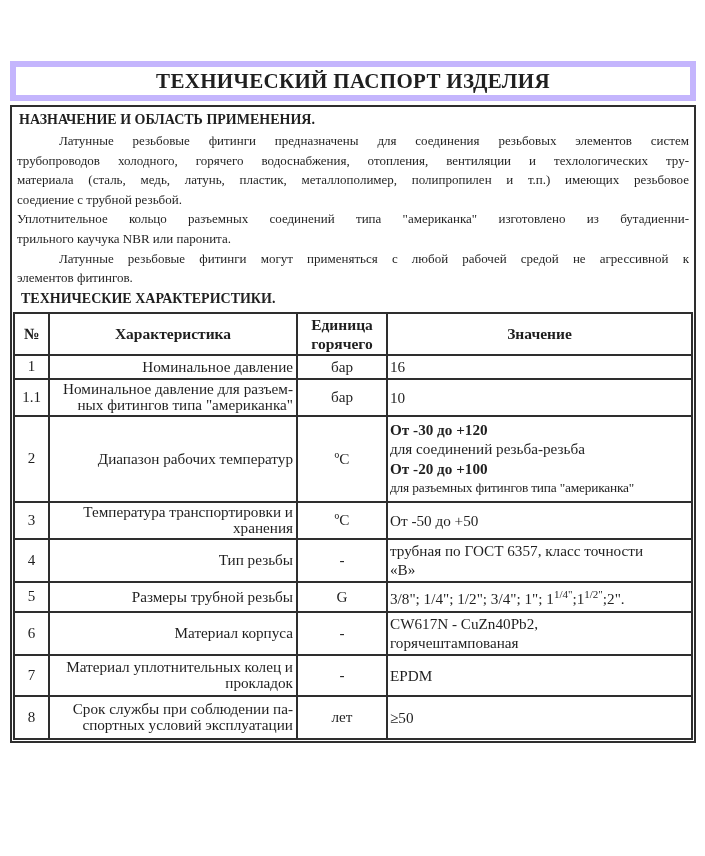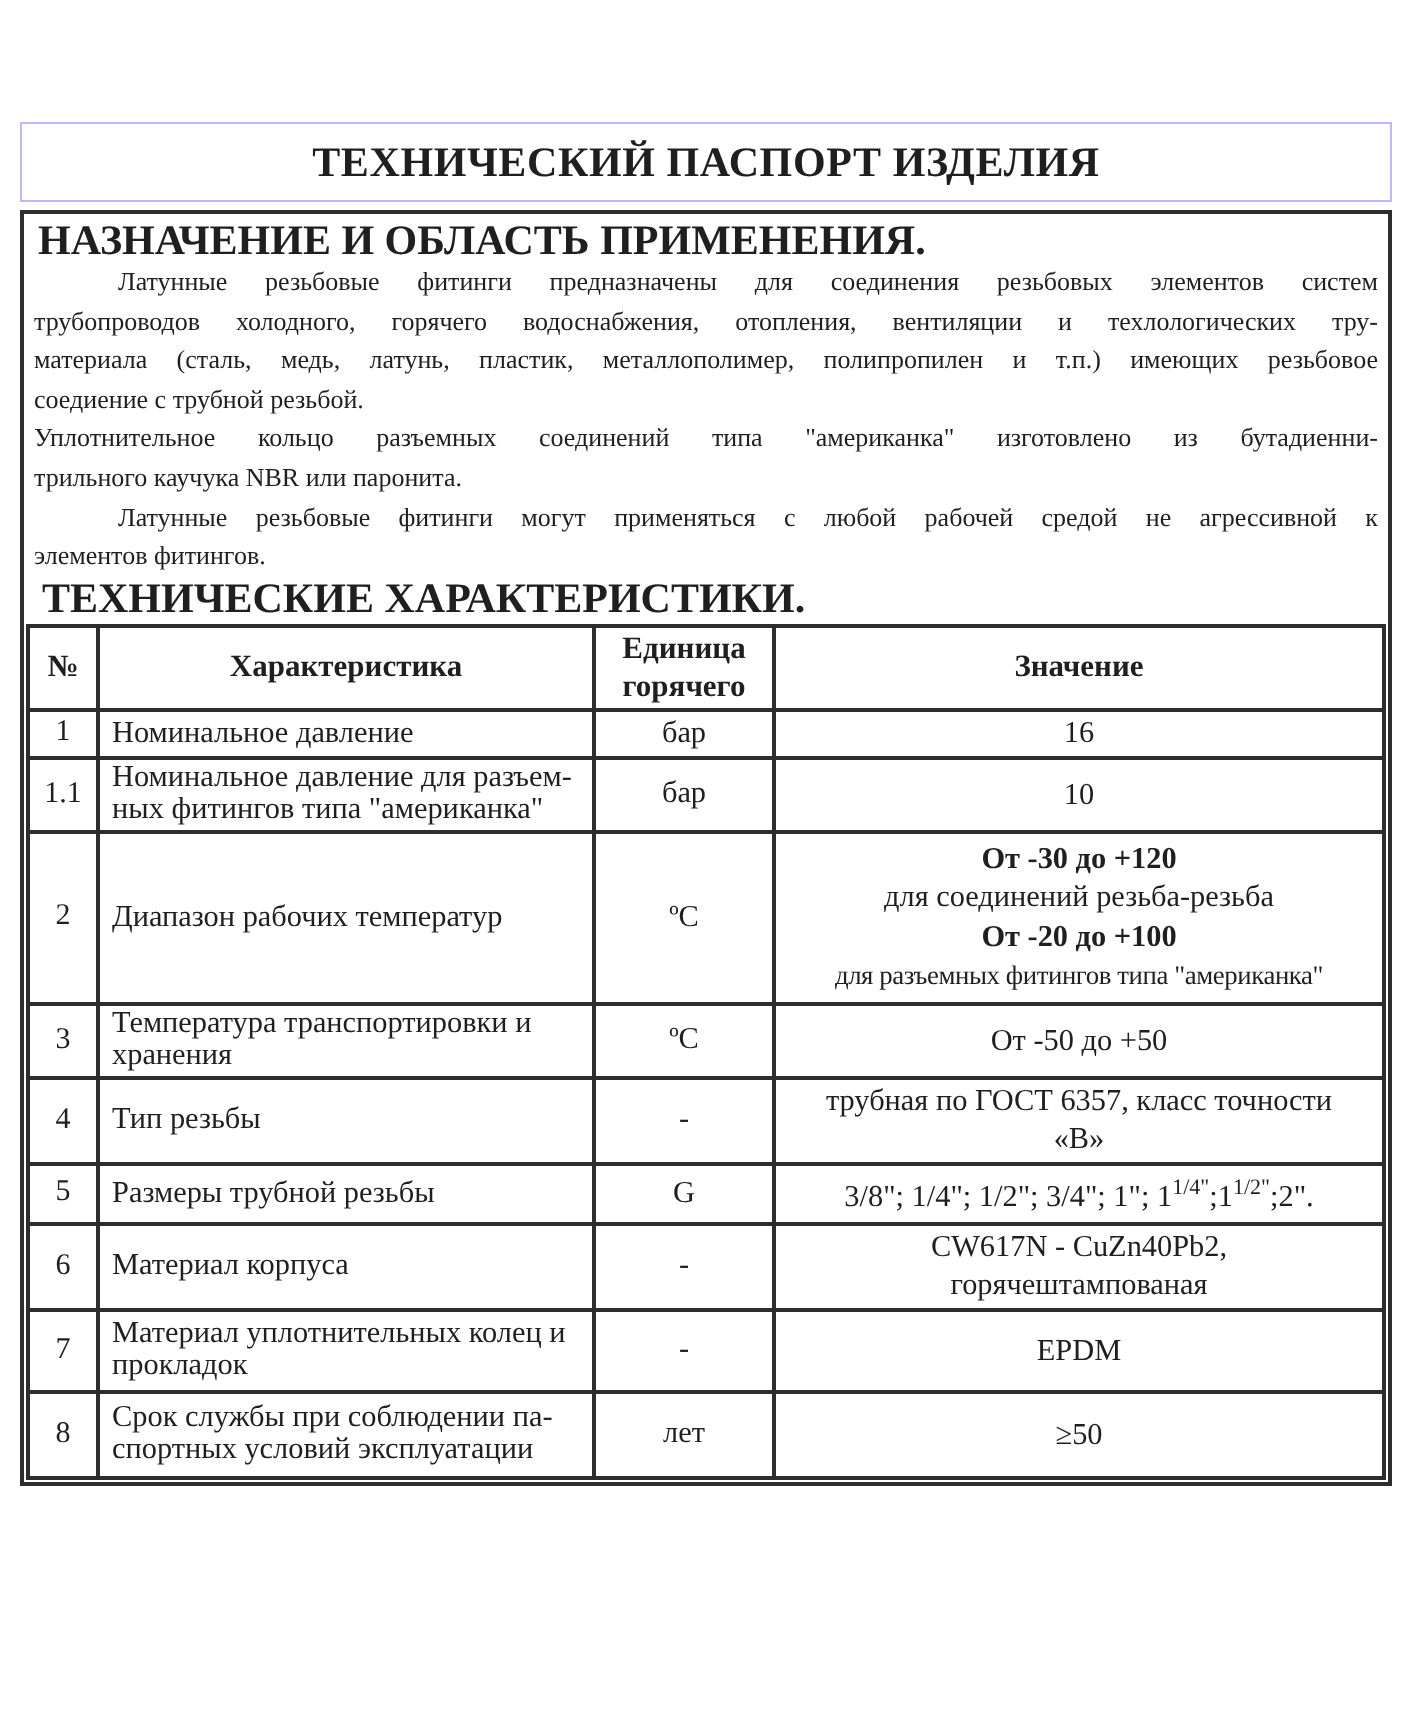--- a/index.html
+++ b/index.html
@@ -5,30 +5,30 @@
   * { margin:0; padding:0; box-sizing:border-box; }
   html,body { background:#ffffff; }
   body {
     width:705px; height:856px; position:relative; overflow:hidden;
     font-family:"Liberation Serif","DejaVu Serif",serif;
     color:#1f1f1f;
   }
   .page { position:absolute; left:10px; top:61px; width:686px; }
 
   .title-box {
-    border:1px solid #c4b5fd; height:40px;
+    border:6px solid #c4b5fd; height:40px;
     display:flex; align-items:center; justify-content:center;
     margin-bottom:4px; background:#ffffff;
   }
   .doc-title { font-weight:bold; font-size:21px; letter-spacing:0.3px; }
 
   .body-box { border:2px solid #2e2e2e; padding:2px 1px 1px 1px; background:#ffffff; }
   .content { padding:0 4px; }
 
-  .h2 { font-size:21px; font-weight:bold; line-height:20px; padding:1px 0 1px 2px; }
+  .h2 { font-size:14px; font-weight:bold; line-height:20px; padding:1px 0 1px 2px; }
   .h2-specs { padding-left:4px;font-family:Liberation Serif, serif; }
 
   .para { }
   .pline {
     font-size:13px; line-height:19.6px;
     text-align:justify; text-align-last:justify;
     overflow:hidden; white-space:nowrap;
   }
   .pline.last { text-align-last:left; white-space:normal; }
   .pline.first { text-indent:42px; }
@@ -37,23 +37,23 @@
     width:100%; border-collapse:collapse; table-layout:fixed;
     margin-top:2px;
   }
   .specs th, .specs td { border:2px solid #2e2e2e; vertical-align:middle; }
   .col-num   { width:35px; }
   .col-name  { width:248px; }
   .col-unit  { width:90px; }
   .specs th { font-size:15.5px; font-weight:bold; text-align:center; line-height:19px; padding:1px 2px; }
   .specs thead tr { height:42px; }
   .cell-num  { text-align:center; font-size:15px; }
-  .cell-name { text-align:left; font-size:15.2px; line-height:16.5px; padding:1px 3px 1px 6px; }
+  .cell-name { text-align:right; font-size:15.2px; line-height:16.5px; padding:1px 3px 1px 6px; }
   .cell-unit { text-align:center; font-size:15.2px; }
-  .cell-value{ text-align:center; font-size:15.2px; padding:1px 2px; }
+  .cell-value{ font-size:15.2px; padding:1px 2px; }
   .vline { line-height:19.5px; }
   .vline.b { font-weight:bold; }
   .vline.s { font-size:13.4px; letter-spacing:-0.2px; }
   .cell-value sup { font-size:11px; }
 
   .r0 { height:24px; } .r1 { height:32px; } .r2 { height:86px; }
   .r3 { height:37px; } .r4 { height:41px; } .r5 { height:30px; }
   .r6 { height:40px; } .r7 { height:41px; } .r8 { height:43px; }
 </style>
 </head>

